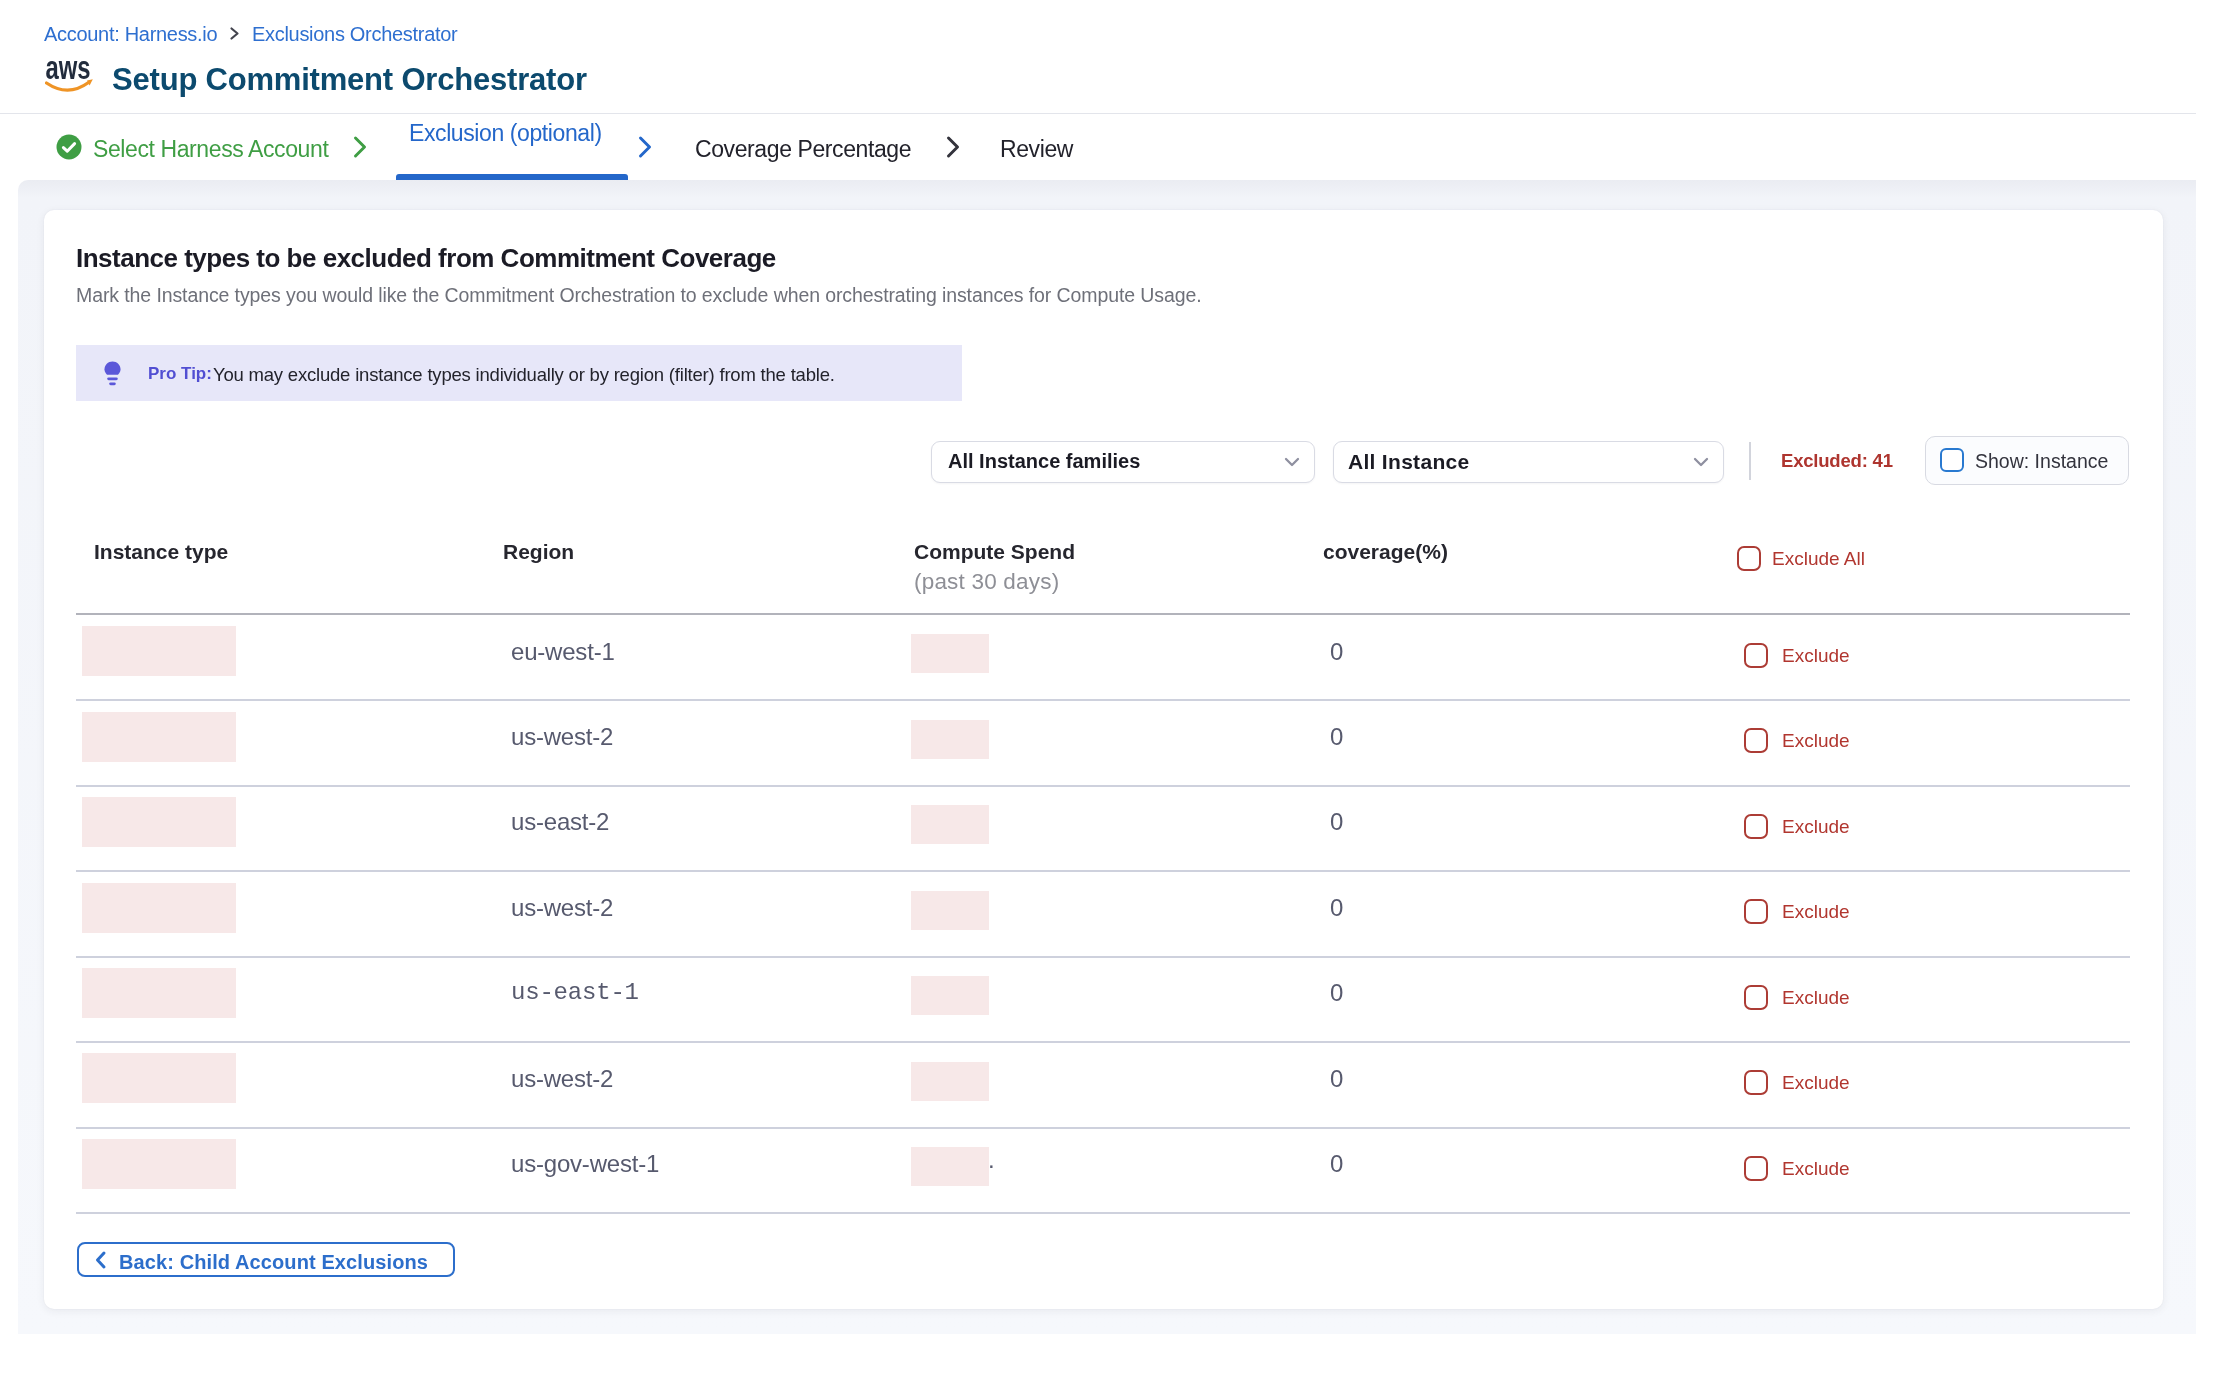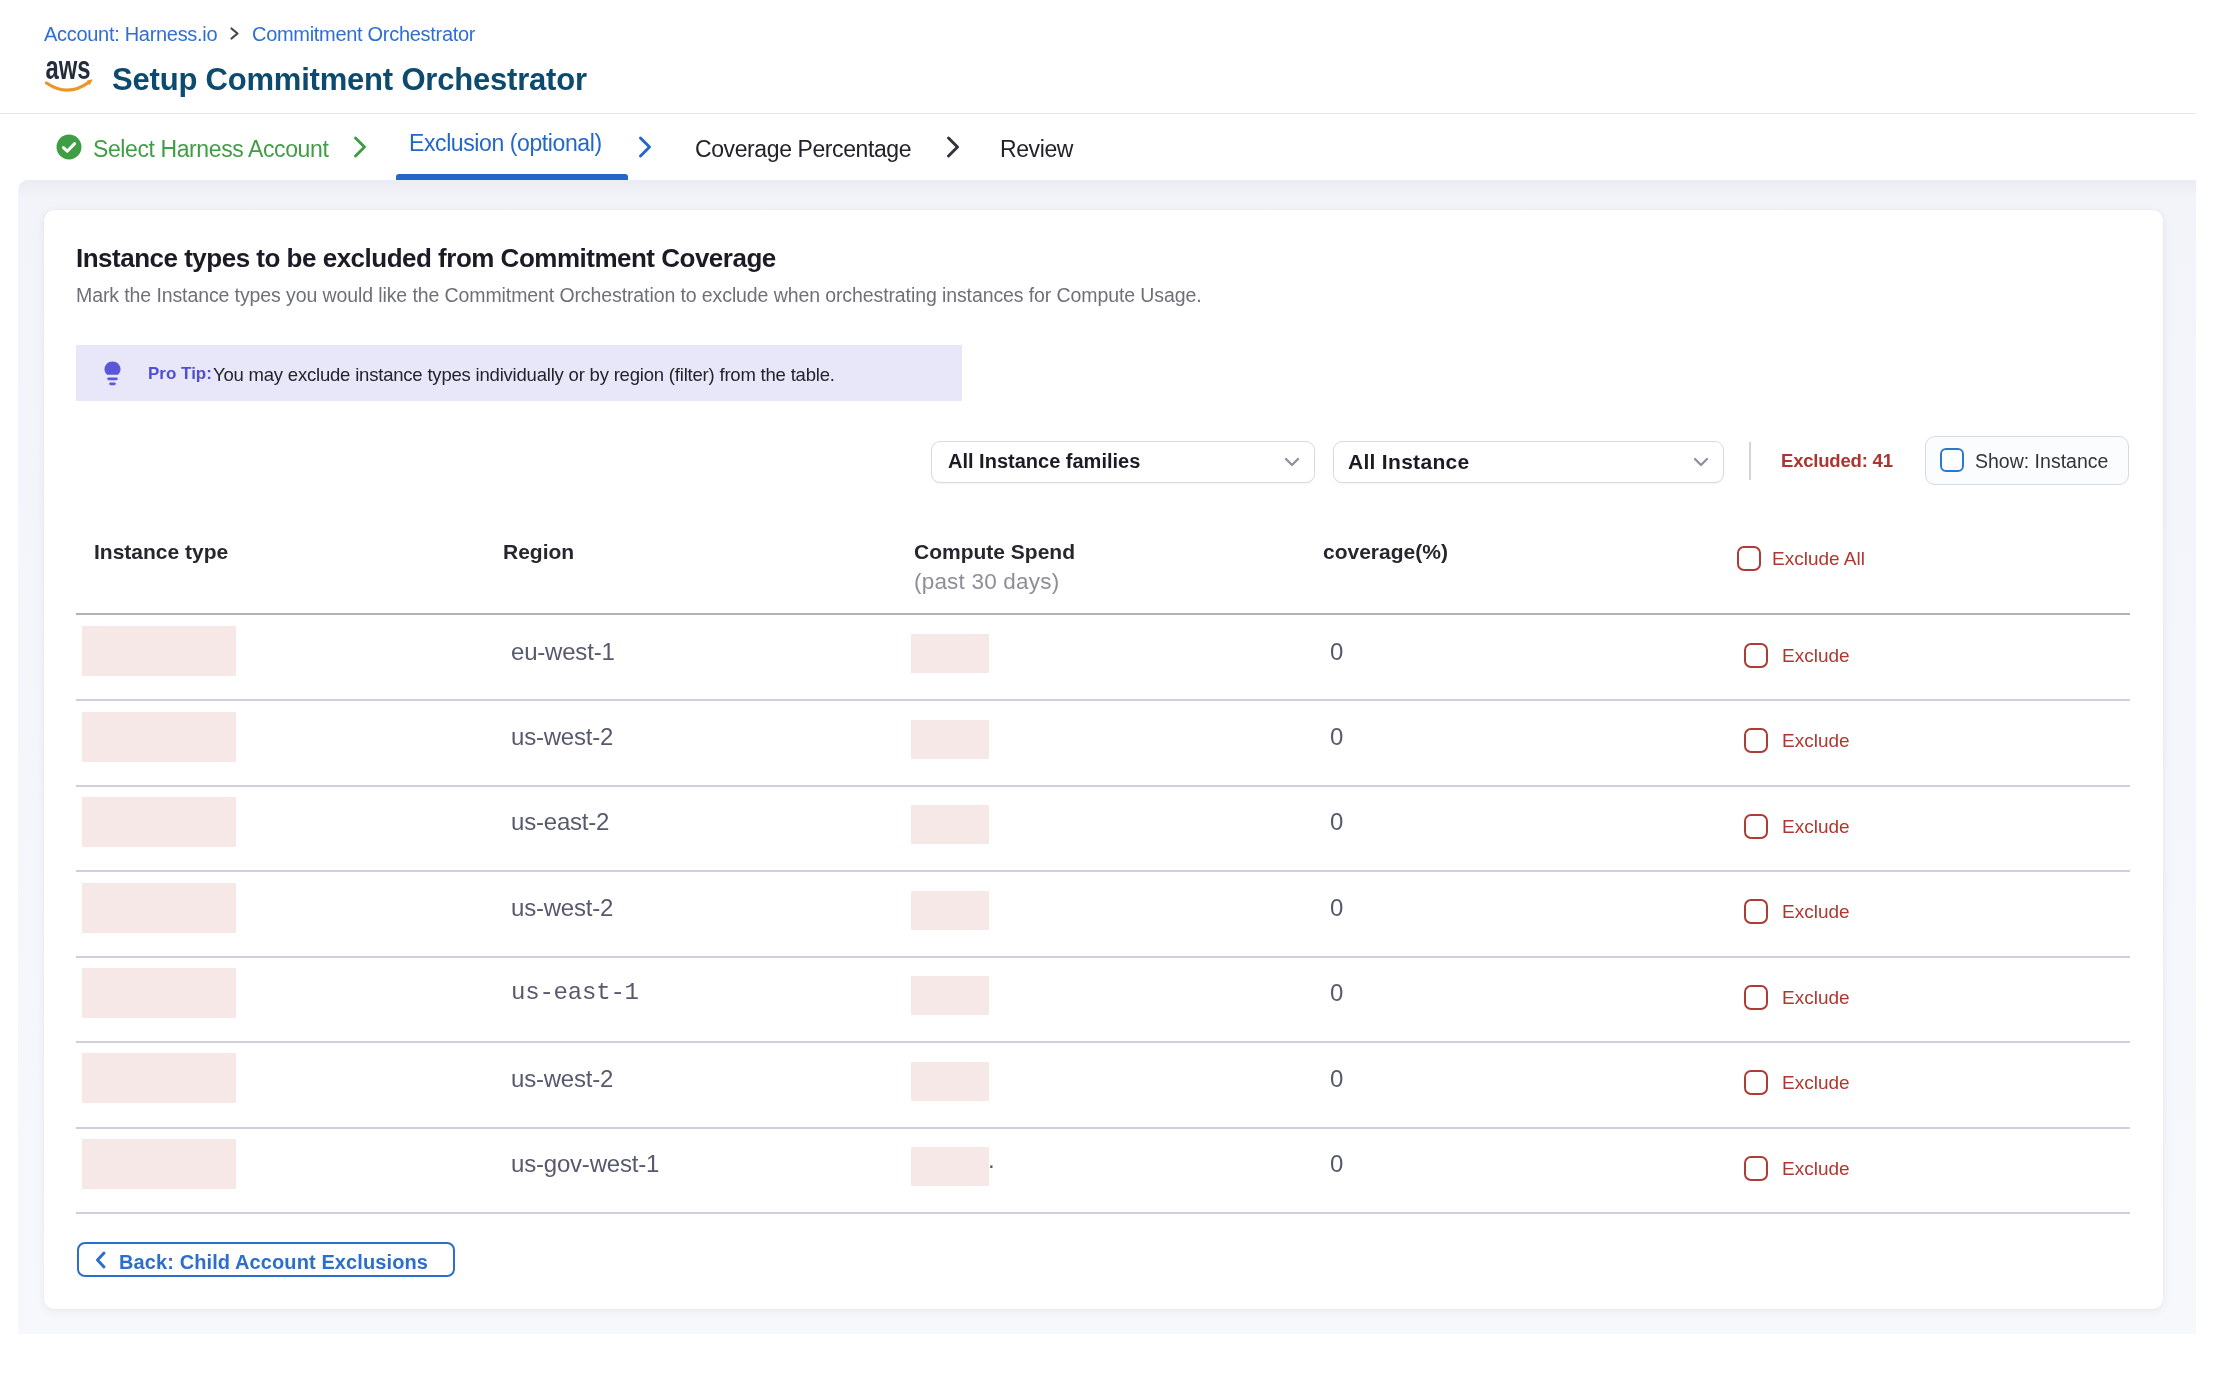--- a/index.html
+++ b/index.html
@@ -36,39 +36,39 @@
   .backbtn { position:absolute; left:77px; top:1242px; width:378px; height:35px; border:2px solid #2c6ecb; border-radius:8px; }
   .backtxt { font-size:20px; font-weight:700; letter-spacing:0.1px; color:#2c6ecb; }
 </style>
 </head>
 <body>
 
   <span class="abs crumb" style="left:44px; top:24px;">Account: Harness.io</span>
   <svg class="abs" style="left:227px; top:26px;" width="15" height="15" viewBox="0 0 15 15">
     <path d="M4.5 2.5 L10.5 7.5 L4.5 12.5" fill="none" stroke="#43444e" stroke-width="2.2" stroke-linecap="round" stroke-linejoin="round"></path>
   </svg>
-  <span class="abs crumb" style="left:252px; top:24px;">Commitment Orchestrator</span>
+  <span class="abs crumb" style="left:252px; top:24px;">Exclusions Orchestrator</span>
 
   <svg class="abs" style="left:45px; top:60px;" width="49" height="36" viewBox="0 0 49 36">
     <text x="0.5" y="19" font-family="Liberation Sans" font-weight="700" font-size="32.5" fill="#222c3d" textLength="45" lengthAdjust="spacingAndGlyphs">aws</text>
     <path d="M1.5 23 Q 23 37.5, 43.5 22.5" fill="none" stroke="#ef9426" stroke-width="3.2" stroke-linecap="round"></path>
     <path d="M42 20.4 L47.8 19.2 L44.6 25.6 Z" fill="#ef9426"></path>
   </svg>
   <span class="abs title" style="left:112px; top:64px;">Setup Commitment Orchestrator</span>
 
   <div class="stepline"></div>
   <svg class="abs" style="left:56px; top:134px;" width="26" height="26" viewBox="0 0 26 26">
     <circle cx="13" cy="13" r="12.5" fill="#3f9e44"></circle>
     <path d="M7.4 13.6 L11.2 17.2 L18.6 9.6" fill="none" stroke="#fff" stroke-width="3" stroke-linecap="round" stroke-linejoin="round"></path>
   </svg>
   <span class="abs steptxt" style="left:93px; top:138px; color:#3f9e44;">Select Harness Account</span>
   <svg class="abs" style="left:352px; top:134px;" width="16" height="26" viewBox="0 0 16 26">
     <path d="M3.5 4 L12.5 13 L3.5 22" fill="none" stroke="#3f9e44" stroke-width="3" stroke-linecap="round" stroke-linejoin="round"></path>
   </svg>
-  <span class="abs steptxt" style="left:409px; top:132px; color:#2467ca;">Exclusion (optional)</span>
+  <span class="abs steptxt" style="left:409px; top:122px; color:#2467ca;">Exclusion (optional)</span>
   <div class="underline"></div>
   <svg class="abs" style="left:637px; top:134px;" width="16" height="26" viewBox="0 0 16 26">
     <path d="M3.5 4 L12.5 13 L3.5 22" fill="none" stroke="#2467ca" stroke-width="3" stroke-linecap="round" stroke-linejoin="round"></path>
   </svg>
   <span class="abs steptxt" style="left:695px; top:138px; color:#22222b;">Coverage Percentage</span>
   <svg class="abs" style="left:945px; top:134px;" width="16" height="26" viewBox="0 0 16 26">
     <path d="M3.5 4 L12.5 13 L3.5 22" fill="none" stroke="#33333c" stroke-width="3" stroke-linecap="round" stroke-linejoin="round"></path>
   </svg>
   <span class="abs steptxt" style="left:1000px; top:138px; color:#22222b;">Review</span>
 

